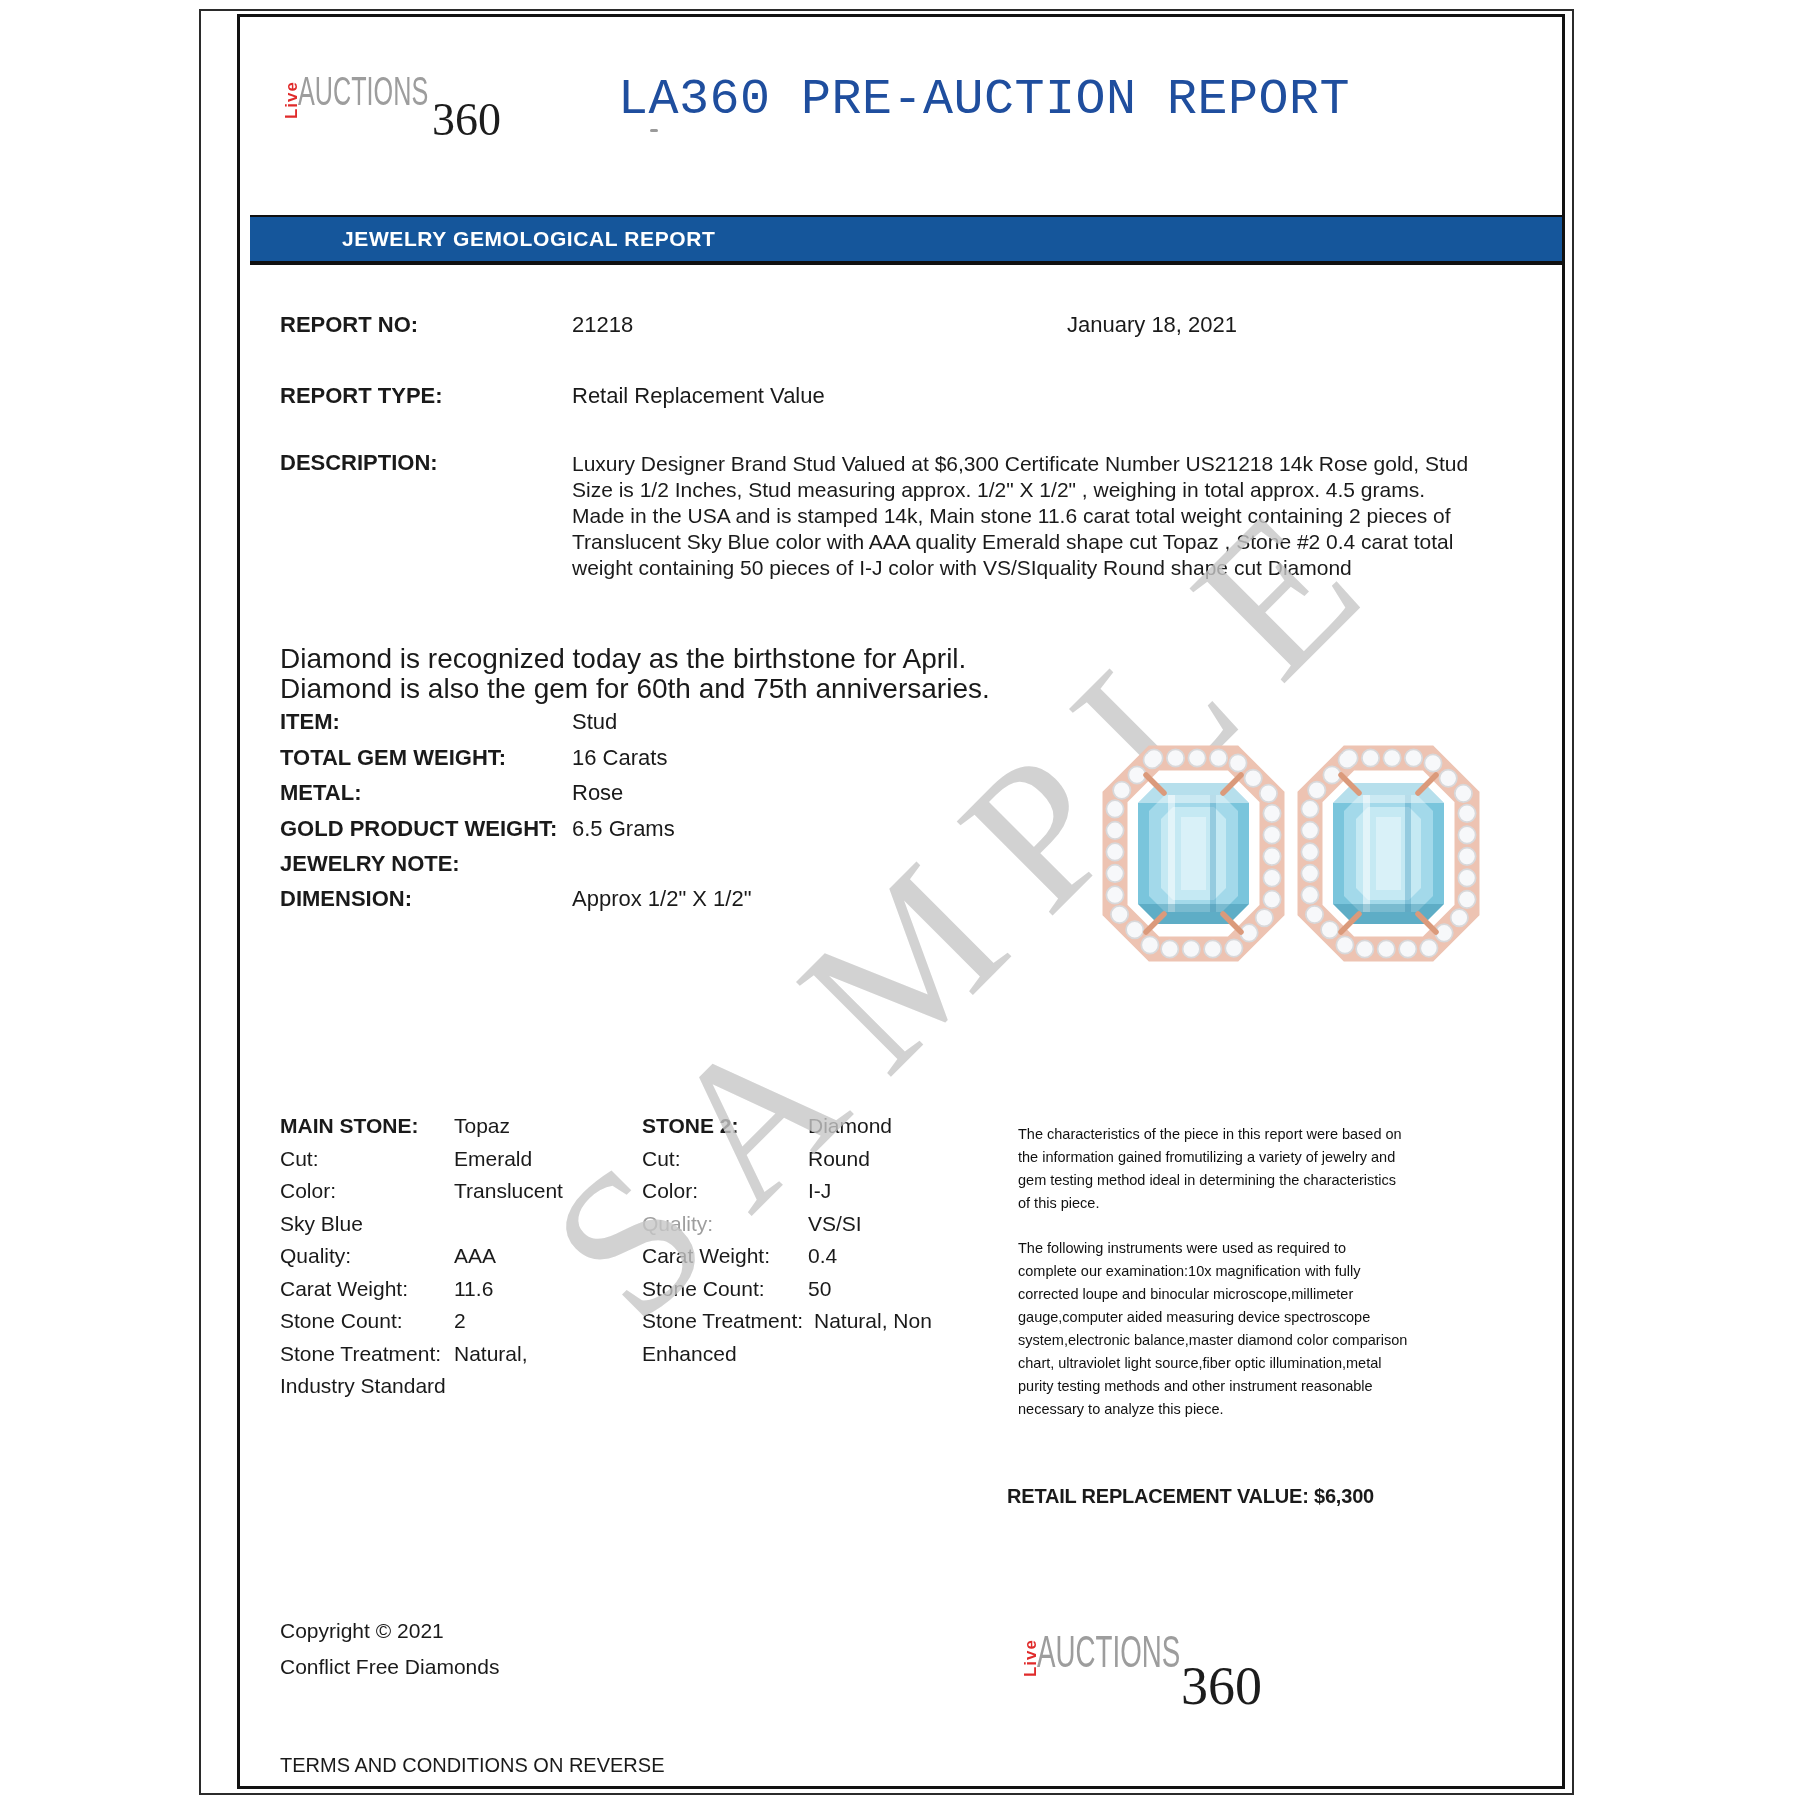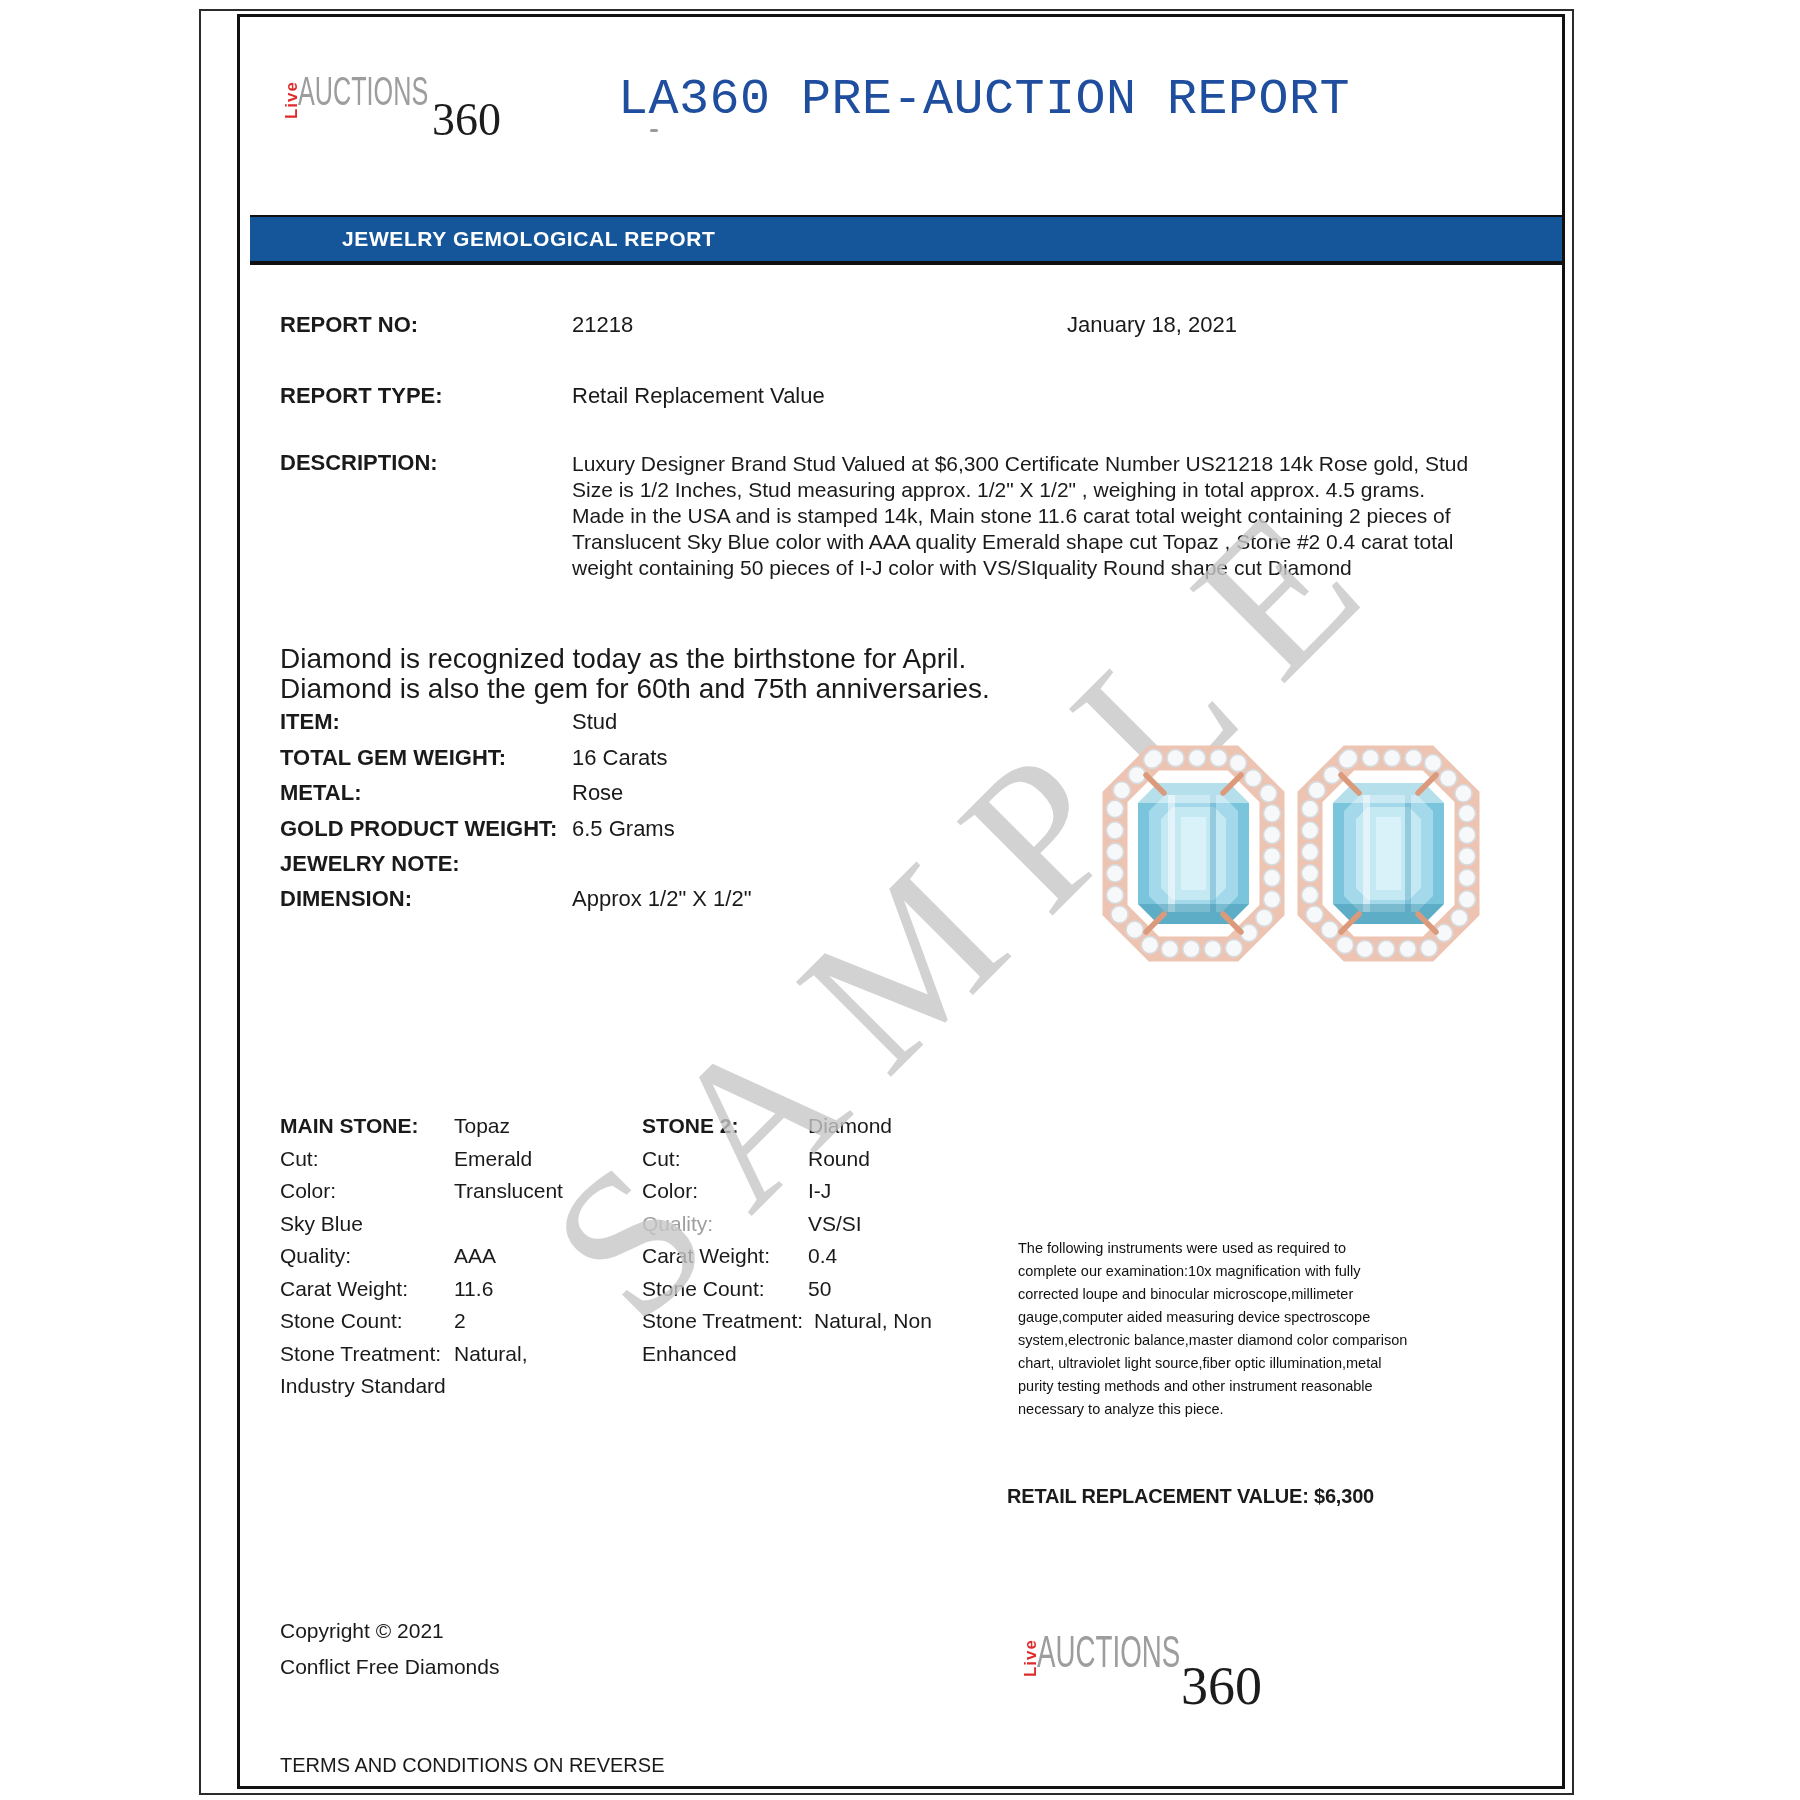--- a/index.html
+++ b/index.html
@@ -206,20 +206,24 @@
     </div>
     <div class="srow" style="top:1325px">
       <span class="s1l">Stone Treatment:</span>
       <span class="s1v">Natural,</span>
       <span class="s2l">Enhanced</span>
     </div>
     <div class="srow" style="top:1357px">
       <span class="s1l">Industry Standard</span>
     </div>
 
+    <div class="rc pre" style="top:1106px">The characteristics of the piece in this report were based on
+the information gained fromutilizing a variety of jewelry and
+gem testing method ideal in determining the characteristics
+of this piece.</div>
     <div class="rc pre" style="top:1220px">The following instruments were used as required to
 complete our examination:10x magnification with fully
 corrected loupe and binocular microscope,millimeter
 gauge,computer aided measuring device spectroscope
 system,electronic balance,master diamond color comparison
 chart, ultraviolet light source,fiber optic illumination,metal
 purity testing methods and other instrument reasonable
 necessary to analyze this piece.</div>
     <div class="retail">RETAIL REPLACEMENT VALUE: $6,300</div>
 

